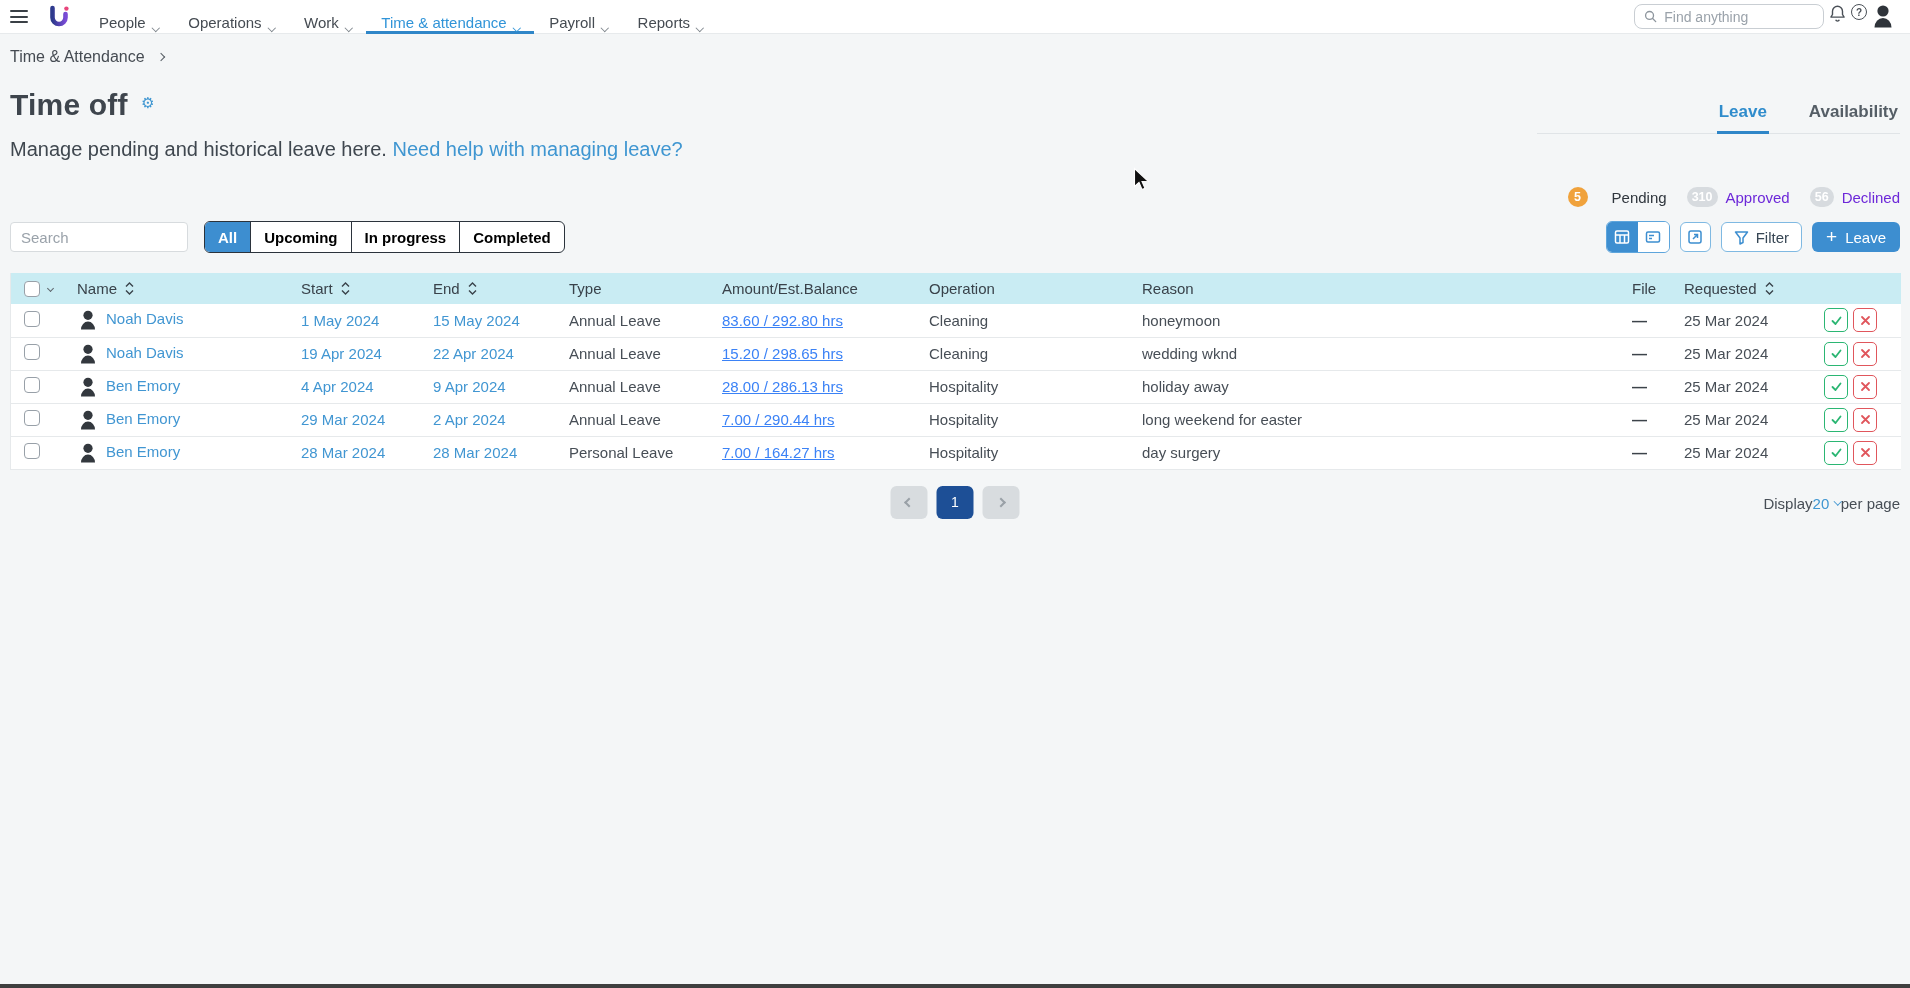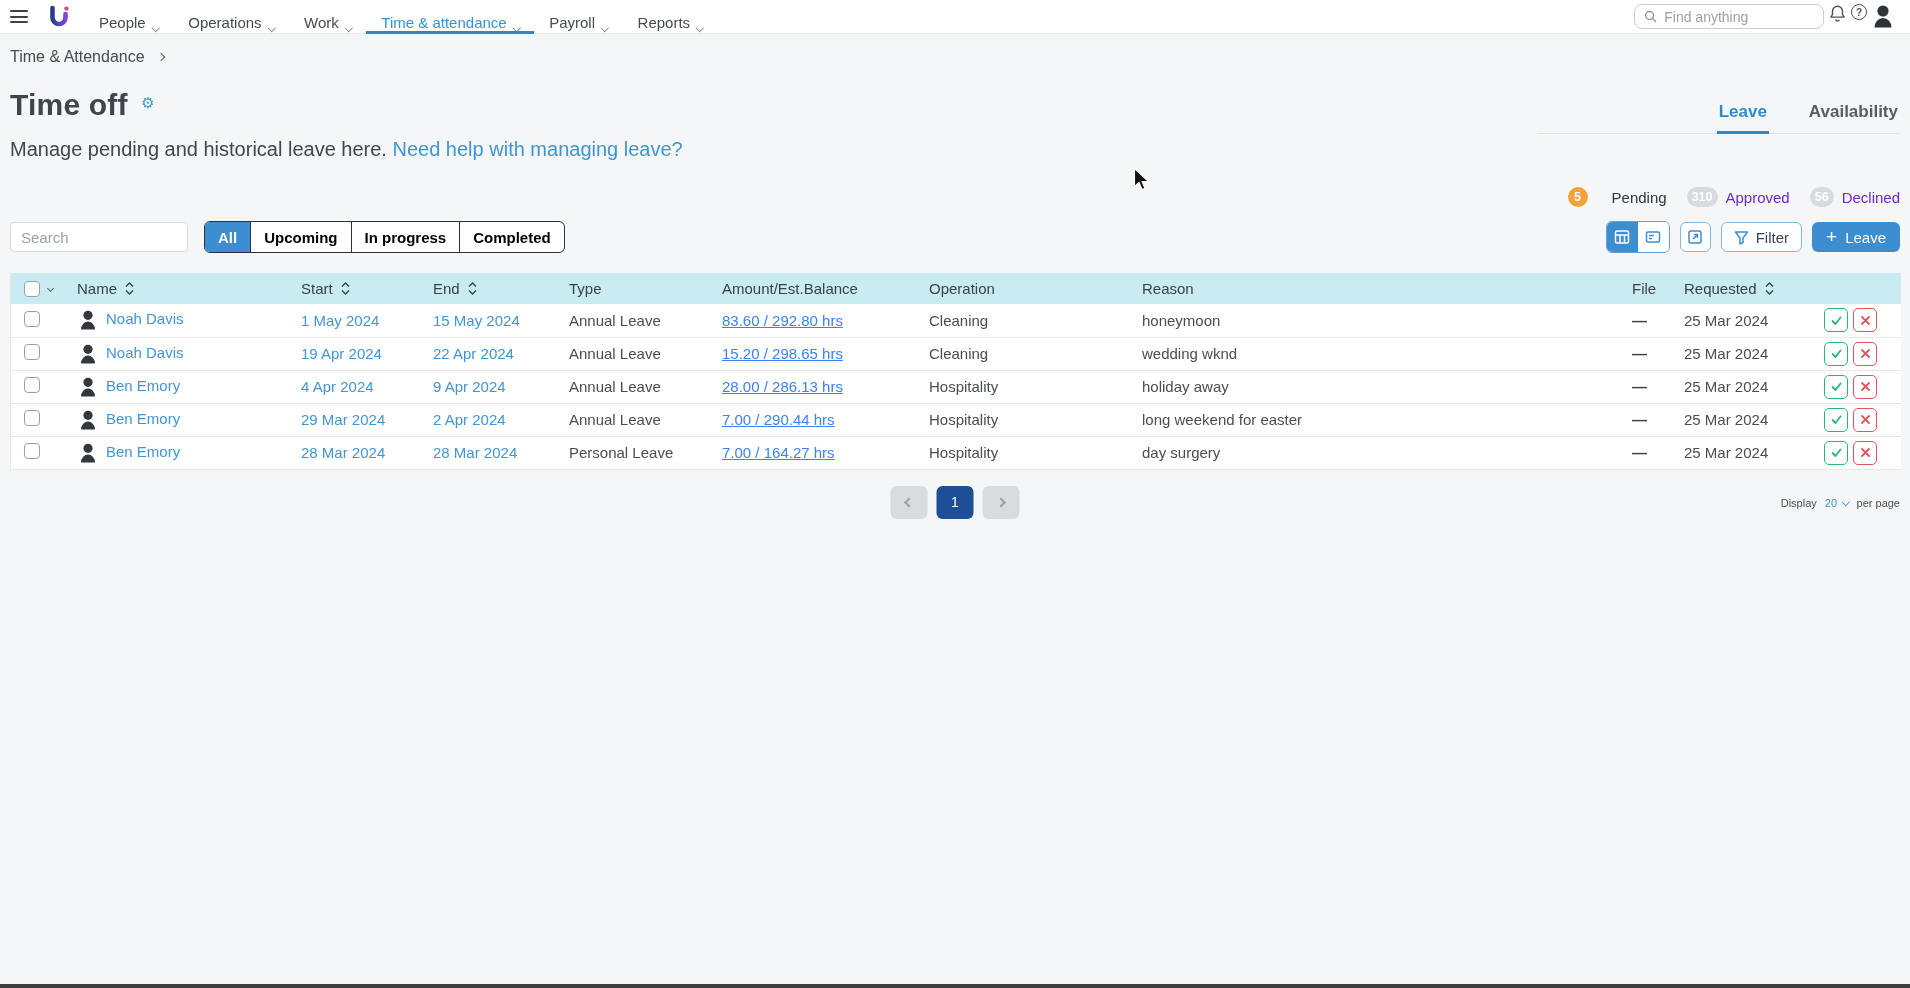--- a/index.html
+++ b/index.html
@@ -125,21 +125,21 @@
 
   
   .pager-row { position:relative; margin-top:16px; height:34px; }
   .pager { position:absolute; left:50%; transform:translateX(-50%); display:flex; gap:9px; }
   .pg { width:37px; height:33px; border:0; border-radius:6px;
         display:flex; align-items:center; justify-content:center; font-size:14px; }
   .pg.disabled { background:#d8dcdf; color:#9aa1a7; cursor:default; }
   .pg.active { background:#1d4f96; color:#fff; font-weight:500; }
   .pg .chev { width:7px; height:7px; border-width:2px; }
   .display { position:absolute; right:0; top:50%; transform:translateY(-50%);
-             display:flex; align-items:center; gap:8px; font-size:11px; color:#474e56; }
+             display:flex; align-items:center; font-size:15px; color:#474e56; }
   .display .val { color:#3f96d1; cursor:pointer; display:flex; align-items:center; gap:6px; }
   .display .chev { width:5.5px; height:5.5px; color:#3f96d1; margin-top:-2px; }
 
   .cursor { position:absolute; left:1133px; top:167px; z-index:10; pointer-events:none; }
   .bottom-edge { position:absolute; left:0; bottom:0; width:100%; height:4px; background:#3f3f3f; }
 </style>
 </head>
 <body>
 
 <header class="topbar">

